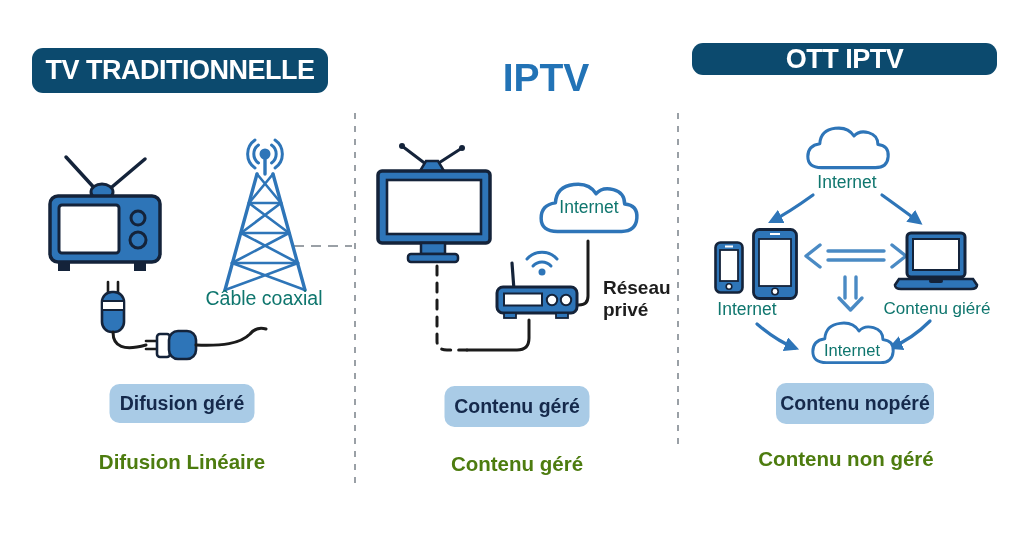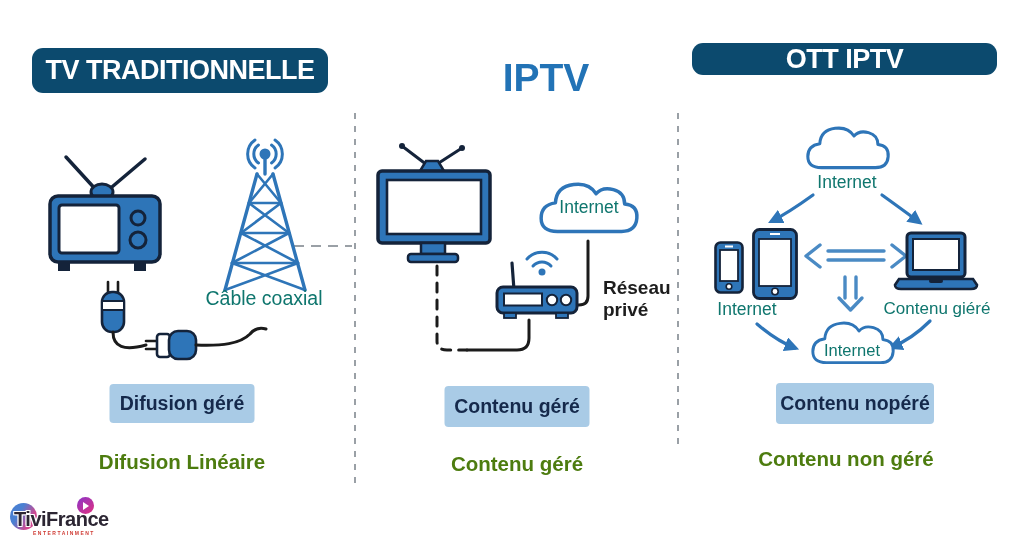--- a/index.html
+++ b/index.html
@@ -8,21 +8,21 @@
   .abs{position:absolute;}
   .layer{position:absolute;left:0;top:0;width:1024px;height:538px;}
   .hdr-box{position:absolute;background:#0c4a6e;border-radius:11px;color:#fff;
            display:flex;align-items:center;justify-content:center;
            font-weight:bold;font-size:27px;letter-spacing:-0.5px;}
   .hdr-text{position:absolute;transform:translateX(-50%);color:#2273b6;
             font-weight:bold;font-size:39px;letter-spacing:0;margin-left:30px;}
   .lbl{position:absolute;transform:translateX(-50%);color:#0f766e;font-weight:normal;
        white-space:nowrap;text-align:right;}
   .lbl-wrap{position:absolute;color:#1d1d1d;font-weight:bold;line-height:1.18;}
-  .badge{position:absolute;background:#a9cbe6;border-radius:4px;color:#15294b;
+  .badge{position:absolute;background:#a9cbe6;border-radius:10px;color:#15294b;
          display:flex;align-items:center;justify-content:center;
          font-weight:bold;font-size:19.5px;transform:translateX(-50%);}
   .caption{position:absolute;transform:translateX(-50%);color:#4d7c0f;
            font-weight:bold;font-size:20.5px;white-space:nowrap;text-align:center;}
   .divider{stroke:#9aa0a6;stroke-width:2;stroke-dasharray:6 7;fill:none;}
   .wire{stroke:#1b1b1b;stroke-width:3;fill:none;stroke-linecap:round;}
   .wire-thin{stroke:#1b1b1b;stroke-width:2.6;fill:none;stroke-linecap:round;}
   .dashedw{stroke-dasharray:9 8;}
   .blue-arrow{stroke:#2e75b8;stroke-width:3.2;fill:none;stroke-linecap:round;}
   .lt-arrow{stroke:#4a8ac4;stroke-width:3.4;fill:none;stroke-linecap:round;stroke-linejoin:round;}
@@ -200,22 +200,14 @@
   <div class="lbl" style="left:852px;top:341px;font-size:16.5px">Internet</div>
 
   <div class="badge" style="left:182px;top:384px;width:145px;height:39px">Difusion géré</div>
   <div class="badge" style="left:517px;top:386px;width:145px;height:41px">Contenu géré</div>
   <div class="badge" style="left:855px;top:383px;width:158px;height:41px">Contenu nopéré</div>
 
   <div class="caption" style="left:182px;top:450px">Difusion Linéaire</div>
   <div class="caption" style="left:517px;top:452px">Contenu géré</div>
   <div class="caption" style="left:846px;top:447px">Contenu non géré</div>
 
-  <div class="abs" style="left:6px;top:492px;width:120px;height:46px">
-    <div class="logo-circle"></div>
-    <div class="logo-name">TiviFrance</div>
-    <div class="logo-play">
-        <span></span>
-      </div>
-    <div class="logo-tagline">ENTERTAINMENT</div>
-  </div>
 
 </div>
 
 </body></html>

